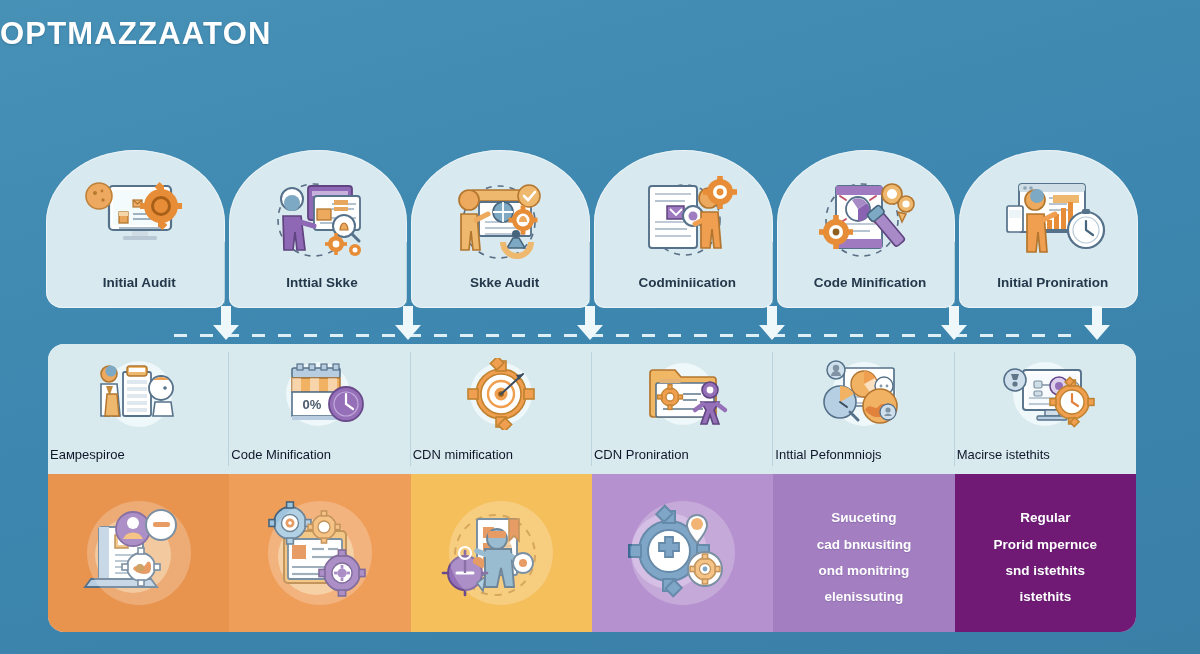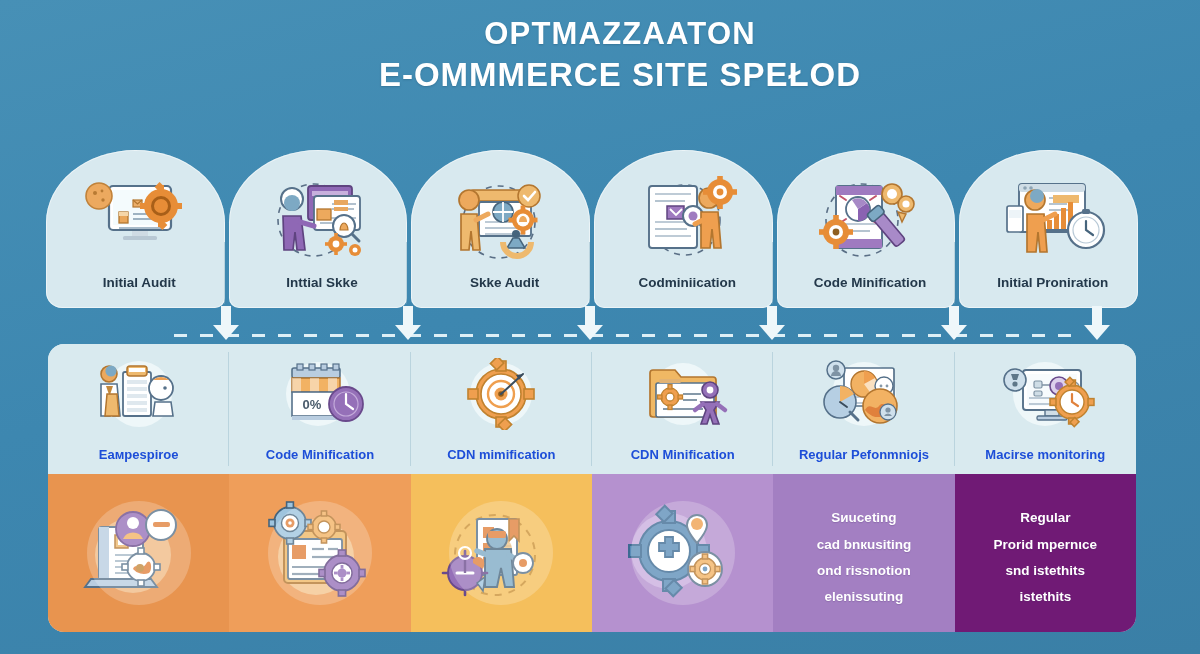--- a/index.html
+++ b/index.html
@@ -16,23 +16,21 @@
     position: relative;
     width: 1200px;
     height: 654px;
     background: linear-gradient(165deg, #4790b6 0%, #3d87b0 45%, #3a7fa6 100%);
   }
 
   
   .title-block {
     position: absolute;
     top: 14px; left: 0; right: 0;
-    text-align: center;
     user-select: none;
-    margin-left: 40px;
   }
   .title-line1 {
     font-size: 31px;
     font-weight: 700;
     letter-spacing: 1.2px;
     color: #ffffff;
     text-transform: uppercase;
     line-height: 1.28;
     text-shadow: 0 1px 2px rgba(20,60,85,0.28);
   }
@@ -178,24 +176,24 @@
     left: 50%;
     top: 14px;
     transform: translateX(-50%);
     width: 104px;
     height: 72px;
   }
   .r2-label {
     position: absolute;
     left: 2px; right: 2px;
     bottom: 12px;
-    text-align: center;
+    text-align: left;
     font-size: 13px;
-    font-weight: 700;
-    color: #1d4ed8;
+    font-weight: 400;
+    color: #0f172a;
     white-space: nowrap;
     overflow: hidden;
   }
 
   
   #row3 {
     position: relative;
     display: flex;
     height: 158px;
   }
@@ -233,21 +231,20 @@
     background: rgba(255,255,255,0.22);
   }
 </style>
 </head>
 <body>
 
 <div id="infographic">
 
   <div class="title-block">
     <div class="title-line1">OPTMAZZAATON</div>
-    <div class="title-line2">E-OMMMERCE SITE SPEłOD</div>
   </div>
 
   <div id="row1">
 
     <div class="arch-card">
       <div class="arch-shape"></div>
       <div class="arch-icon">
         <svg viewBox="0 0 120 86" width="120" height="86">
           <rect x="34" y="10" width="62" height="44" rx="4" fill="#fff" stroke="#56718a" stroke-width="2.2"></rect>
           <rect x="38" y="14" width="54" height="35" fill="#f4fbfd"></rect>
@@ -619,21 +616,21 @@
               <rect x="-12.5" y="-2" width="4.5" height="4"></rect>
                 <rect x="8" y="-2" width="4.5" height="4"></rect>
               <circle r="4" fill="#fff"></circle>
             </g>
             <circle cx="79" cy="32" r="8" fill="#9570b8" stroke="#5f4480" stroke-width="1.6"></circle>
             <circle cx="79" cy="32" r="3.4" fill="#fff"></circle>
             <path d="M70 44h18l-5 8 5 14h-6l-3-9-3 9h-6l5-14z" fill="#9570b8" stroke="#5f4480" stroke-width="1.6"></path>
             <path d="M72 46l-8 6M86 46l8 6" stroke="#9570b8" stroke-width="4.5" stroke-linecap="round"></path>
           </svg>
         </div>
-        <div class="r2-label">CDN Minification</div>
+        <div class="r2-label">CDN Proniration</div>
         <div class="r2-divider"></div>
       </div>
 
       <div class="r2-cell">
         <div class="r2-icon">
           <svg viewBox="0 0 104 72" width="104" height="72">
             <circle cx="52" cy="36" r="32" fill="#eef7f9"></circle>
             <rect x="32" y="10" width="50" height="38" rx="2" fill="#fff" stroke="#56718a" stroke-width="1.7"></rect>
             <g stroke="#a8bac8" stroke-width="1.7">
               <line x1="36" y1="32" x2="76" y2="32"></line>
@@ -653,21 +650,21 @@
             <path d="M28 44V28a16 16 0 0114 8z" fill="#f2b263"></path>
             <path d="M28 44l7 5" stroke="#3a4d5e" stroke-width="2" stroke-linecap="round"></path>
             <line x1="38" y1="54" x2="46" y2="62" stroke="#56718a" stroke-width="3" stroke-linecap="round"></line>
             <circle cx="68" cy="48" r="17" fill="#f2b263" stroke="#b3762f" stroke-width="1.6"></circle>
             <path d="M53 52c5-9 9 2 14-4s9 4 15-2a16 16 0 01-29 6z" fill="#e0813c"></path>
             <circle cx="76" cy="54" r="8" fill="#cfe0ec" stroke="#56718a" stroke-width="1.3"></circle>
             <circle cx="76" cy="52" r="2.6" fill="#7f93a4"></circle>
             <path d="M72 58a4.4 4.4 0 018 0z" fill="#7f93a4"></path>
           </svg>
         </div>
-        <div class="r2-label">Regular Pefonmnioјs</div>
+        <div class="r2-label">Inttial Pefonmnioјs</div>
         <div class="r2-divider"></div>
       </div>
 
       <div class="r2-cell">
         <div class="r2-icon">
           <svg viewBox="0 0 104 72" width="104" height="72">
             <circle cx="52" cy="36" r="32" fill="#eef7f9"></circle>
             <rect x="30" y="12" width="58" height="40" rx="3" fill="#fff" stroke="#56718a" stroke-width="1.9"></rect>
             <rect x="34" y="16" width="50" height="32" fill="#f7fbfd"></rect>
             <g stroke="#a8bac8" stroke-width="1.7">
@@ -691,21 +688,21 @@
                 <rect x="-3.4" y="16" width="6.8" height="6"></rect>
               <rect x="-22" y="-3.4" width="6" height="6.8"></rect>
                 <rect x="16" y="-3.4" width="6" height="6.8"></rect>
               <rect x="-19" y="-16" width="6" height="6.8" transform="rotate(45)"></rect>
               <rect x="13" y="9" width="6" height="6.8" transform="rotate(45)"></rect>
             </g>
             <circle cx="79" cy="44" r="12" fill="#fff" stroke="#c0822f" stroke-width="1.4"></circle>
             <path d="M79 36v8l6 4" stroke="#e0813c" stroke-width="2.2" fill="none" stroke-linecap="round"></path>
           </svg>
         </div>
-        <div class="r2-label">Macirse monitoring</div>
+        <div class="r2-label">Macirse istethits</div>
 
       </div>
 
     </div>
 
     <div id="row3">
 
       <div class="r3-cell" style="background:#e8944f">
         <div class="icon-glow"></div>
         <div class="r3-icon">
@@ -872,21 +869,21 @@
             </g>
           </svg>
         </div>
         <div class="r3-text"></div>
       </div>
 
       <div class="r3-cell" style="background:#a37fc2">
         <div class="r3-text">
           <span class="ln">Sиuceting</span>
           <span class="ln">cad bnкusiting</span>
-          <span class="ln">ond rissnotion</span>
+          <span class="ln">ond monitring</span>
           <span class="ln">elenissuting</span>
         </div>
       </div>
 
       <div class="r3-cell" style="background:#701a75">
         <div class="r3-text">
           <span class="ln">Regular</span>
           <span class="ln">Prorid mpernιce</span>
           <span class="ln">snd istethits</span>
           <span class="ln">istethits</span>

